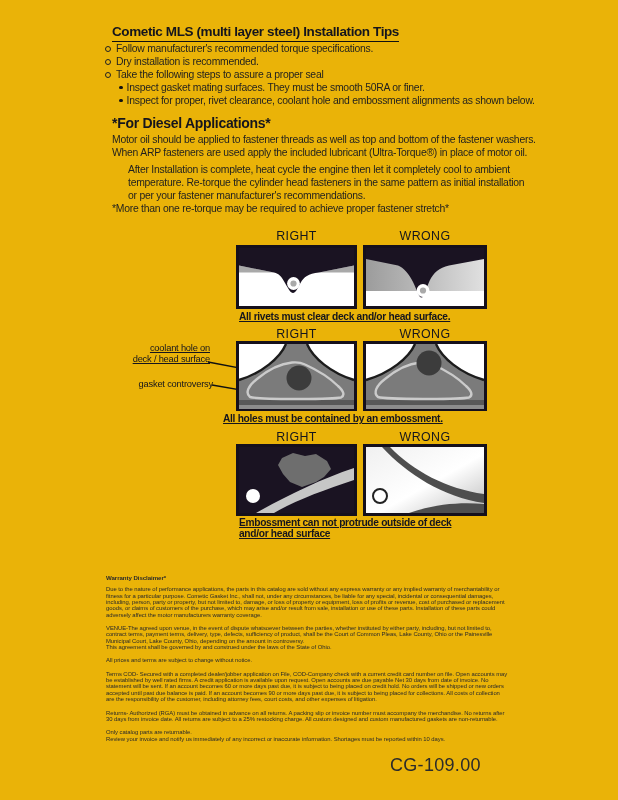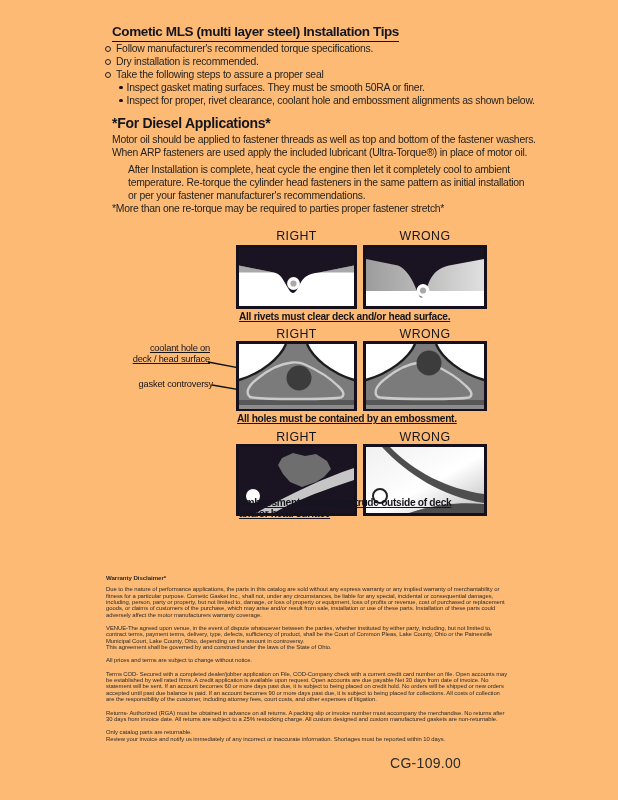--- a/index.html
+++ b/index.html
@@ -1,17 +1,17 @@
 <!DOCTYPE html>
 <html><head>
 <meta charset="utf-8">
 <style>
   html,body{margin:0;padding:0;background:#888;}
   .page{
-    position:relative;width:618px;height:800px;background:#fdba74;
+    position:relative;width:618px;height:800px;background:#eab308;
     font-family:"Liberation Sans","DejaVu Sans",sans-serif;color:#1f1f1f;
     overflow:hidden;margin:0 auto;
   }
   .abs{position:absolute;}
   .pre{white-space:pre-line;}
   
   .title{
     left:112px;top:24px;font-size:13.5px;font-weight:bold;letter-spacing:-0.4px;
     border-bottom:1.7px solid #111;padding-bottom:2px;color:#15151d;
   }
@@ -31,33 +31,33 @@
   .diag-h{font-size:12.4px;font-weight:normal;letter-spacing:0.4px;text-align:center;color:#15151d;}
   .h-r1{left:236px;width:121px;top:229px;}  .h-w1{left:363px;width:124px;top:229px;}
   .h-r2{left:236px;width:121px;top:327px;}  .h-w2{left:363px;width:124px;top:327px;}
   .h-r3{left:236px;width:121px;top:430px;}  .h-w3{left:363px;width:124px;top:430px;}
   .svg-box{display:block;}
   .d-r1{left:236px;top:245px;} .d-w1{left:363px;top:245px;}
   .d-r2{left:236px;top:341px;} .d-w2{left:363px;top:341px;}
   .d-r3{left:236px;top:444px;} .d-w3{left:363px;top:444px;}
   .caption{font-size:10.2px;font-weight:bold;letter-spacing:-0.3px;color:#15151d;line-height:11px;text-decoration:underline;}
   .cap1{left:239px;top:311px;}
-  .cap2{left:237px;top:413px;}
-  .cap3{left:239px;top:497px;}
+  .cap2{left:223px;top:413px;}
+  .cap3{left:239px;top:517px;}
   .d-label{font-size:9.3px;letter-spacing:-0.2px;line-height:10.8px;text-align:right;color:#15151d;}
   .lab1{left:95px;width:115px;top:343px;text-decoration:underline;}
   .lab2{left:95px;width:118px;top:379px;}
   .leaders{left:203px;top:354px;}
   
   .legal{left:106px;top:575px;width:432px;font-size:5.9px;line-height:6.35px;letter-spacing:-0.05px;color:#2a2a2a;}
   .legal .lh{font-weight:bold;margin:0 0 5px 0;font-size:6.1px;}
   .legal p{margin:0 0 7px 0;}
   .legal p.last{margin-top:3px;}
   
-  .part-no{left:390px;top:755px;font-size:14px;letter-spacing:0.3px;color:#2b2b2b;text-align:right;}
+  .part-no{left:390px;top:755px;font-size:18px;letter-spacing:0.3px;color:#2b2b2b;text-align:right;}
 </style>
 </head>
 <body>
 
 <div class="page">
 
   <div class="abs title">Cometic MLS (multi layer steel) Installation Tips</div>
 
   <div class="abs tips">
     <div class="tip-row">
@@ -81,21 +81,21 @@
       <span>Inspect for proper, rivet clearance, coolant hole and embossment alignments as shown below.</span>
     </div>
   </div>
 
   <div class="abs diesel-h">*For Diesel Applications*</div>
   <div class="abs body-p pre p-oil">Motor oil should be applied to fastener threads as well as top and bottom of the fastener washers.
 When ARP fasteners are used apply the included lubricant (Ultra-Torque®) in place of motor oil.</div>
   <div class="abs body-p pre p-heat">After Installation is complete, heat cycle the engine then let it completely cool to ambient
 temperature. Re-torque the cylinder head fasteners in the same pattern as initial installation
 or per your fastener manufacturer's recommendations.</div>
-  <div class="abs body-p pre p-note">*More than one re-torque may be required to parties proper fastener stretch*</div>
+  <div class="abs body-p pre p-note">*More than one re-torque may be required to achieve proper fastener stretch*</div>
 
   <div class="abs diag-h h-r1">RIGHT</div>
   <div class="abs diag-h h-w1">WRONG</div>
 
   <svg class="abs svg-box d-r1" width="121" height="64" viewBox="0 0 121 64">
     <rect x="1.5" y="1.5" width="118" height="61" fill="#ffffff" stroke="#15101b" stroke-width="3"></rect>
     <polygon points="3,20.5 38,27.5 3,27.5" fill="#a9a9a9"></polygon>
     <polygon points="118,20.5 83,27.5 118,27.5" fill="#a9a9a9"></polygon>
     <path d="M3,3 H118 V20.5 L83,27.5 C72,28.5 68,32 64.5,38 C61,44.5 59.5,48 57,48 C54.5,48 52.5,44 49,38 C45.5,31.5 43,28.5 38,27.5 L3,20.5 Z" fill="#1a1322"></path>
     <circle cx="57.5" cy="38.5" r="6.4" fill="#ffffff"></circle>

